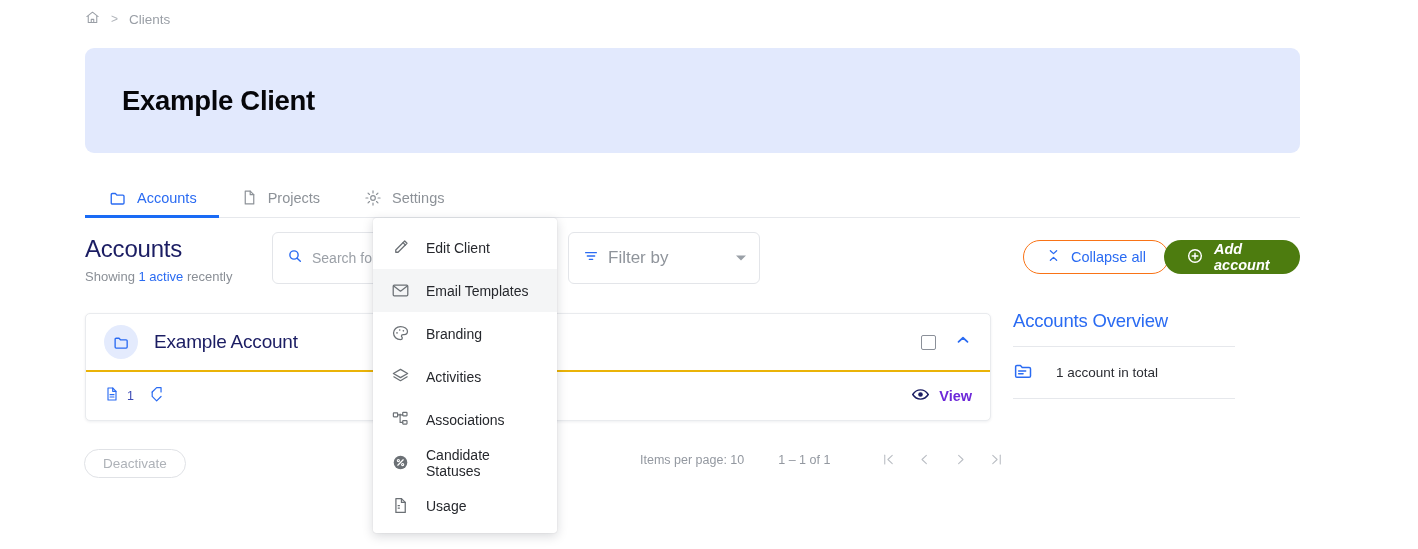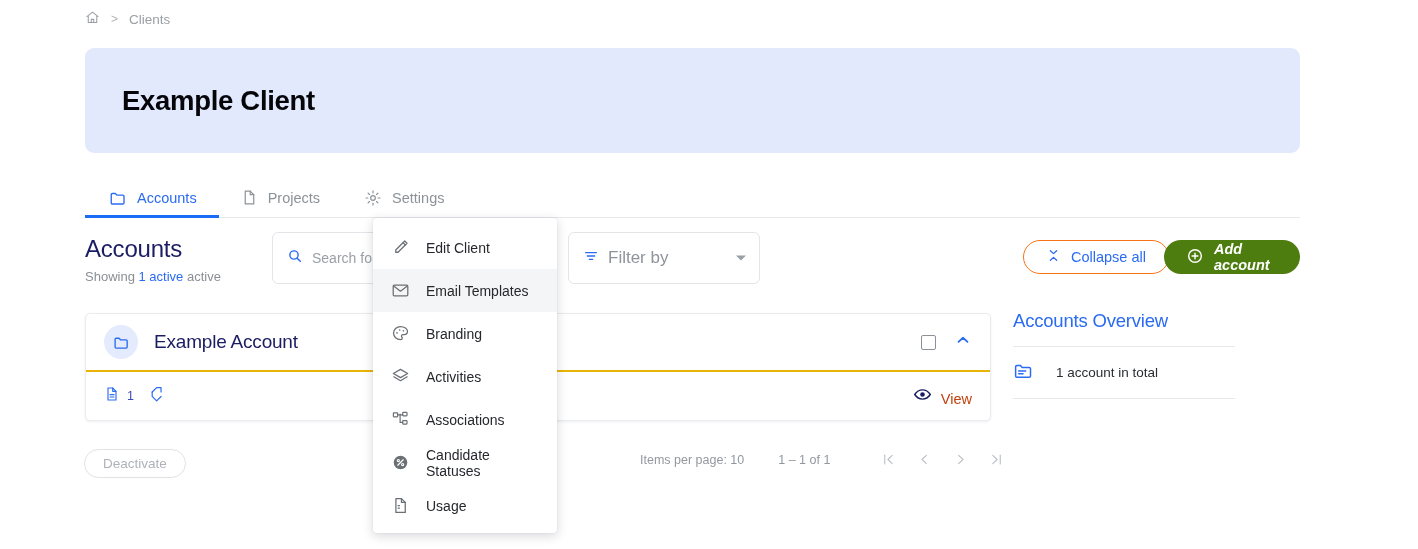--- a/index.html
+++ b/index.html
@@ -135,22 +135,22 @@
   .chk {
     width: 15px; height: 15px; border: 1.6px solid #8b9099; border-radius: 2px;
     background: #fff; cursor: pointer;
   }
   .card-body {
     height: 48px; display: flex; align-items: center; padding: 0 18px;
   }
   .meta { display: flex; align-items: center; gap: 7px; }
   .meta .cnt { font-size: 12.5px; color: #3d4bb5; }
   .view-link {
-    margin-left: auto; display: flex; align-items: flex-end; gap: 9px;
-    font-size: 14.5px; color: #c2410c; cursor: pointer;
+    margin-left: auto; display: flex; align-items: center; gap: 9px;
+    font-size: 14.5px; color: #6d28d9; cursor: pointer; font-weight: bold;
   }
 
   
   .overview { position: absolute; left: 1013px; top: 310px; width: 222px; }
   .ov-title { font-size: 18.5px; color: #2a6bf2; letter-spacing: -0.2px; }
   .ov-rule { margin-top: 14px; height: 1px; background: #e6e8ec; }
   .ov-row {
     display: flex; align-items: center; gap: 22px;
     height: 52px; border-bottom: 1px solid #e6e8ec;
   }
@@ -236,21 +236,21 @@
           <circle cx="12" cy="12" r="3.1"></circle>
           <path d="M12 2.6v2.6M12 18.8v2.6M21.4 12h-2.6M5.2 12H2.6M18.6 5.4l-1.9 1.9M7.3 16.7l-1.9 1.9M18.6 18.6l-1.9-1.9M7.3 7.3 5.4 5.4"></path>
         </svg>
       </span>
       <span>Settings</span>
     </div>
   </div>
 
   <div class="toolbar">
     <div class="acc-heading">Accounts</div>
-    <div class="acc-sub"><span>Showing </span><b>1 active</b><span> active</span></div>
+    <div class="acc-sub"><span>Showing </span><b>1 active</b><span> recently</span></div>
 
     <div class="search-box">
       <span>
         <svg width="16" height="16" viewBox="0 0 24 24" fill="none" stroke="#2a6bf2" stroke-width="2.1" stroke-linecap="round">
             <circle cx="10.5" cy="10.5" r="6.2"></circle>
             <path d="M15.2 15.2 20 20"></path>
           </svg>
       </span>
       <span class="ph">Search for n</span>
     </div>

